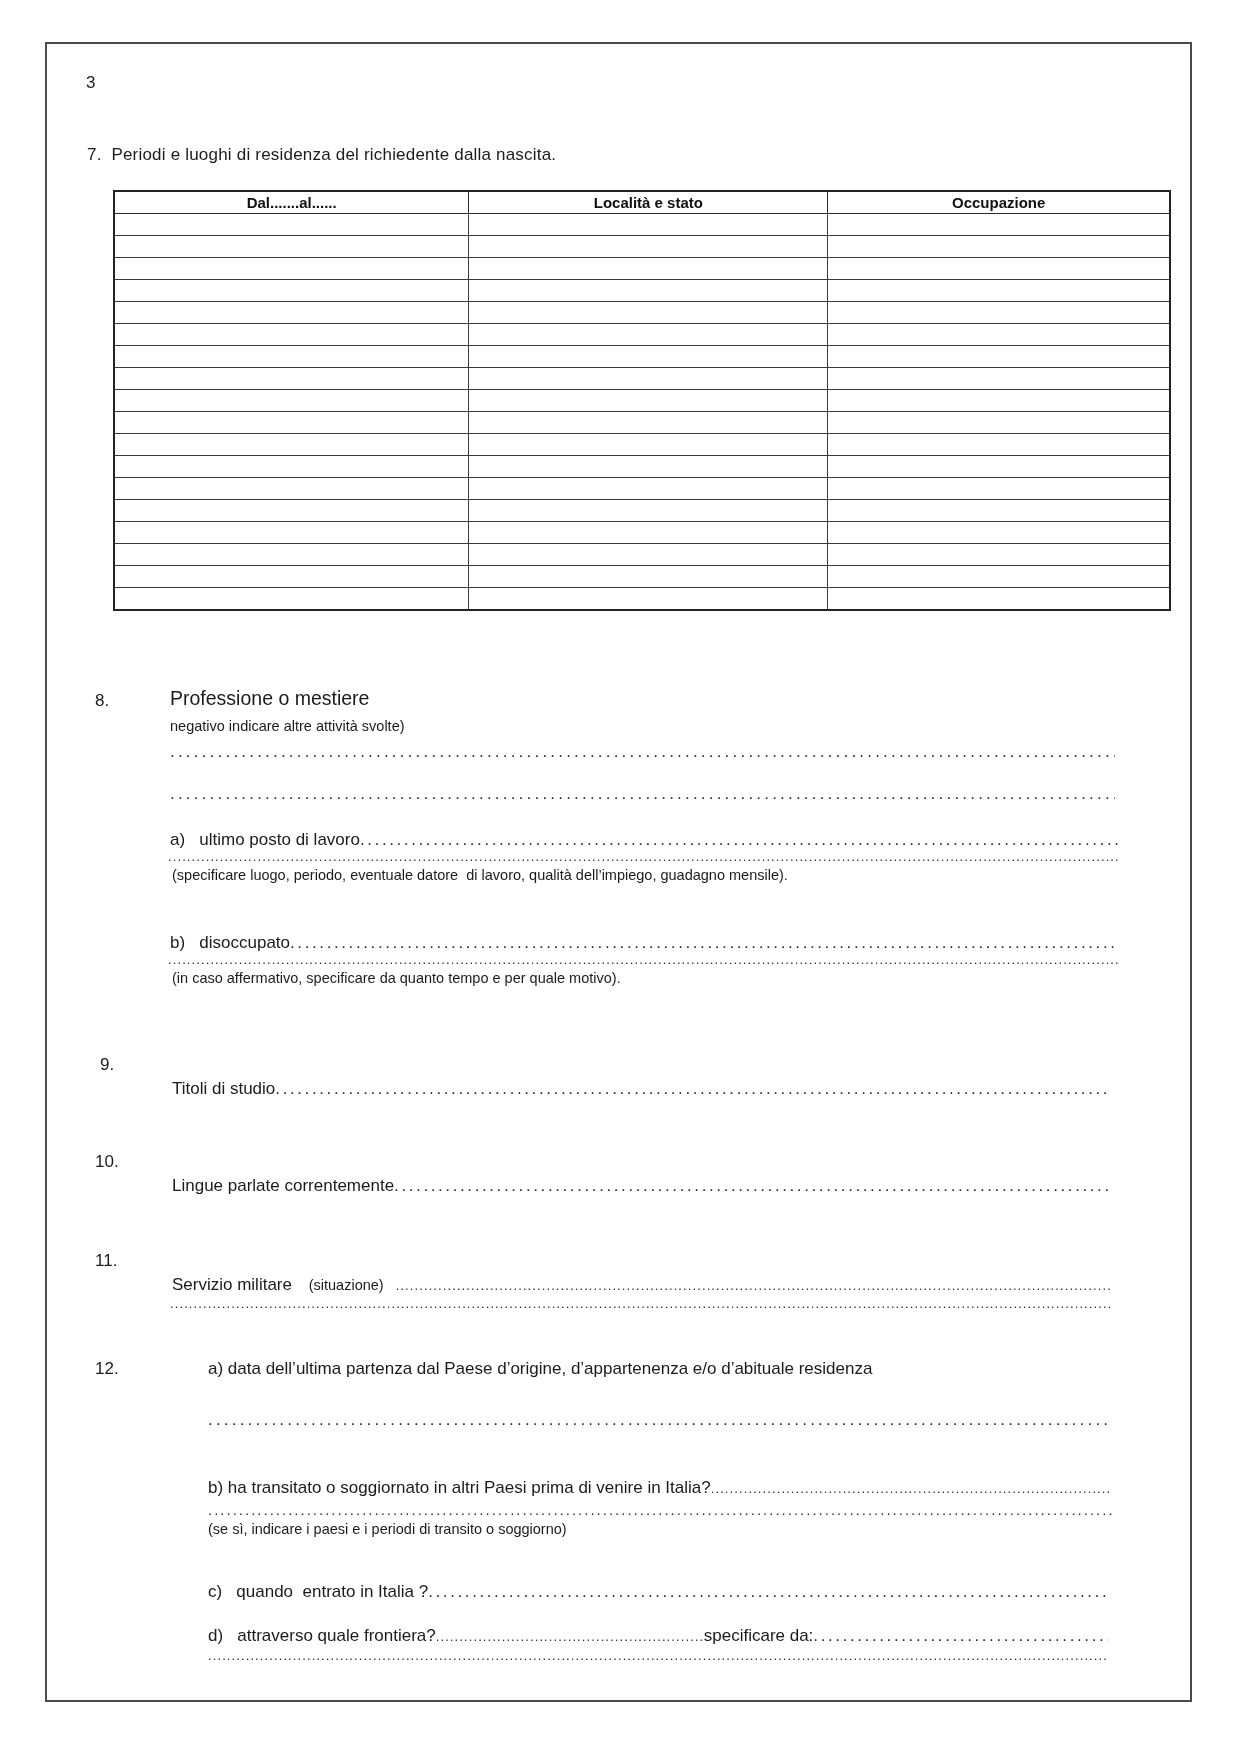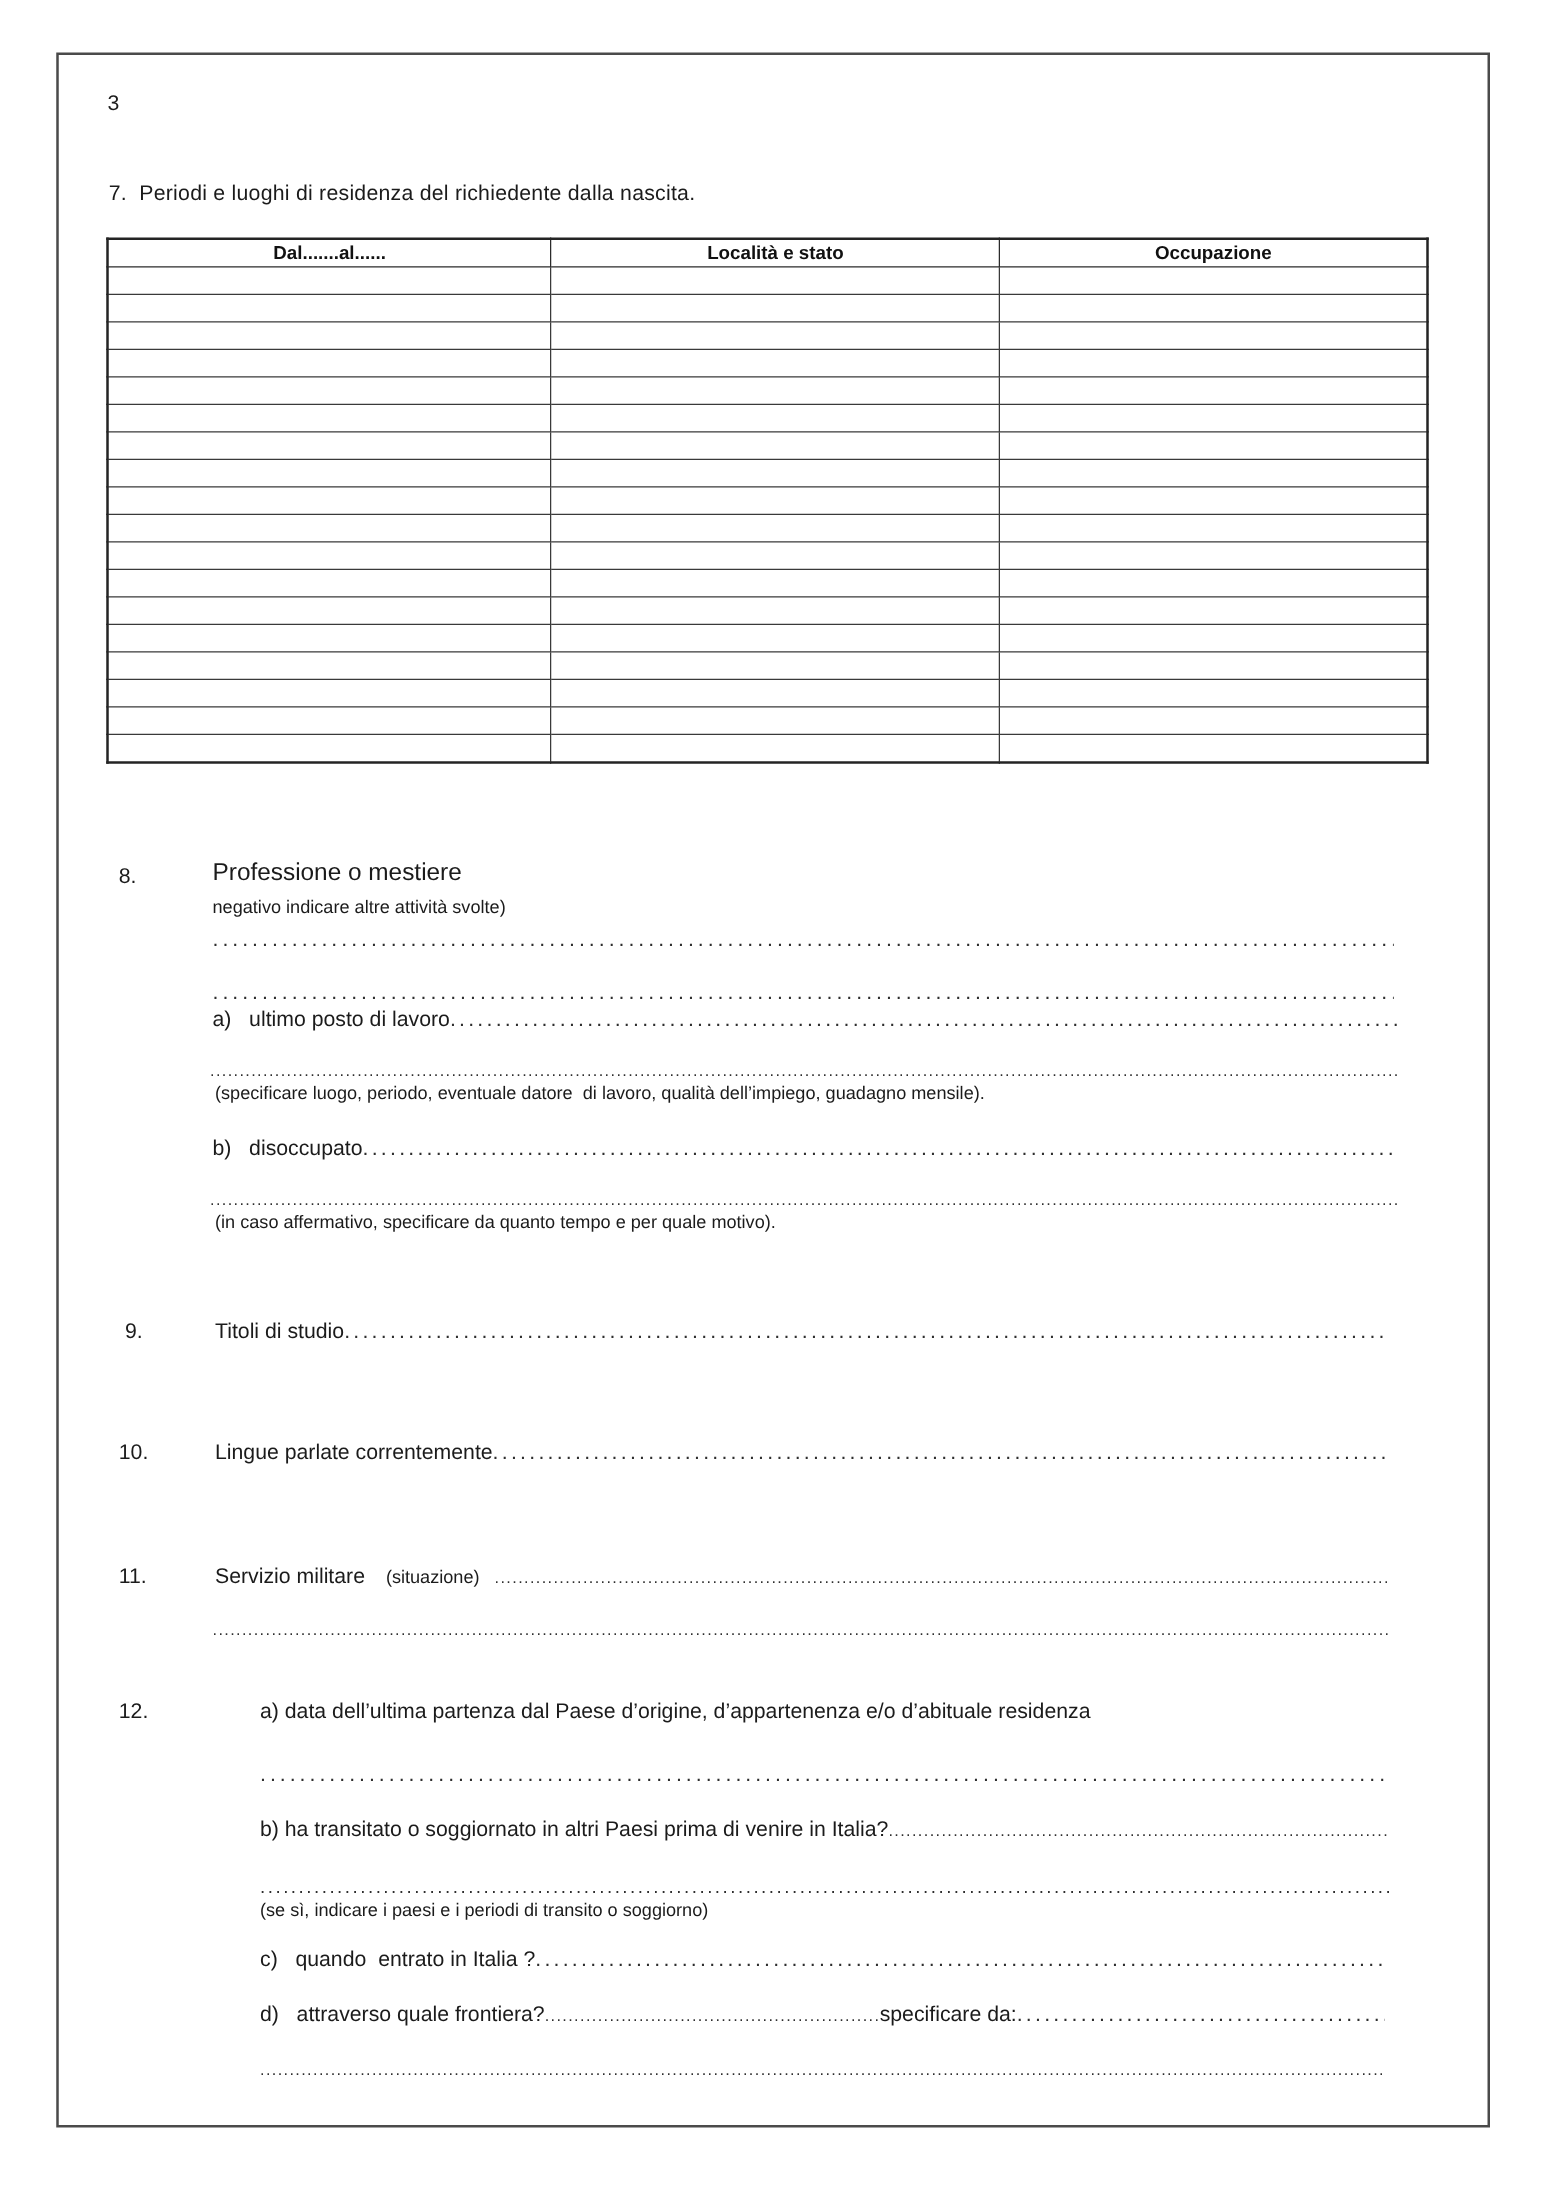--- a/index.html
+++ b/index.html
@@ -10,31 +10,31 @@
   }
   .abs{position:absolute;}
   .frame{
     left:45px;top:42px;width:1143px;height:1656px;
     border:2px solid #4a4a4a;background:#fff;
   }
   .t17{font-size:17px;line-height:22px;}
   .t19{font-size:19.5px;line-height:24px;}
   .t14{font-size:14.5px;line-height:20px;}
   .num{font-size:17px;line-height:22px;}
-  .line{position:absolute;display:flex;align-items:baseline;white-space:pre;}
+  .line{position:absolute;display:flex;align-items:baseline;white-space:pre;margin-top:24px;}
   .fill{flex:1 1 auto;overflow:hidden;white-space:nowrap;color:#2e2e2e;}
   .fill-fixed{flex:0 0 auto;overflow:hidden;white-space:nowrap;color:#2e2e2e;}
   .dotline{position:absolute;overflow:hidden;white-space:nowrap;color:#2e2e2e;}
   .dots-xl{font-size:17px;letter-spacing:3.2px;}
   .dots-lg{font-size:17px;letter-spacing:2.6px;}
   .dots-md{font-size:15px;letter-spacing:2px;}
   .dots-sm{font-size:13px;letter-spacing:1.1px;}
   
   .tbl-wrap{left:85px;top:190px;width:1058px;}
-  table.res{border-collapse:collapse;width:100%;table-layout:fixed;border:2.4px solid #242424;}
+  table.res{border-collapse:collapse;width:100%;table-layout:fixed;border:2.4px solid #242424;margin-left:28px;}
   table.res th{
     border:1.6px solid #2b2b2b;height:21px;
     font-size:15px;font-weight:bold;text-align:center;padding:0 4px;color:#111;
   }
   table.res td{border:1.6px solid #3a3a3a;height:21px;padding:0;}
   .titlerow{position:absolute;display:flex;align-items:baseline;white-space:pre;}
 </style>
 </head>
 <body>
 

